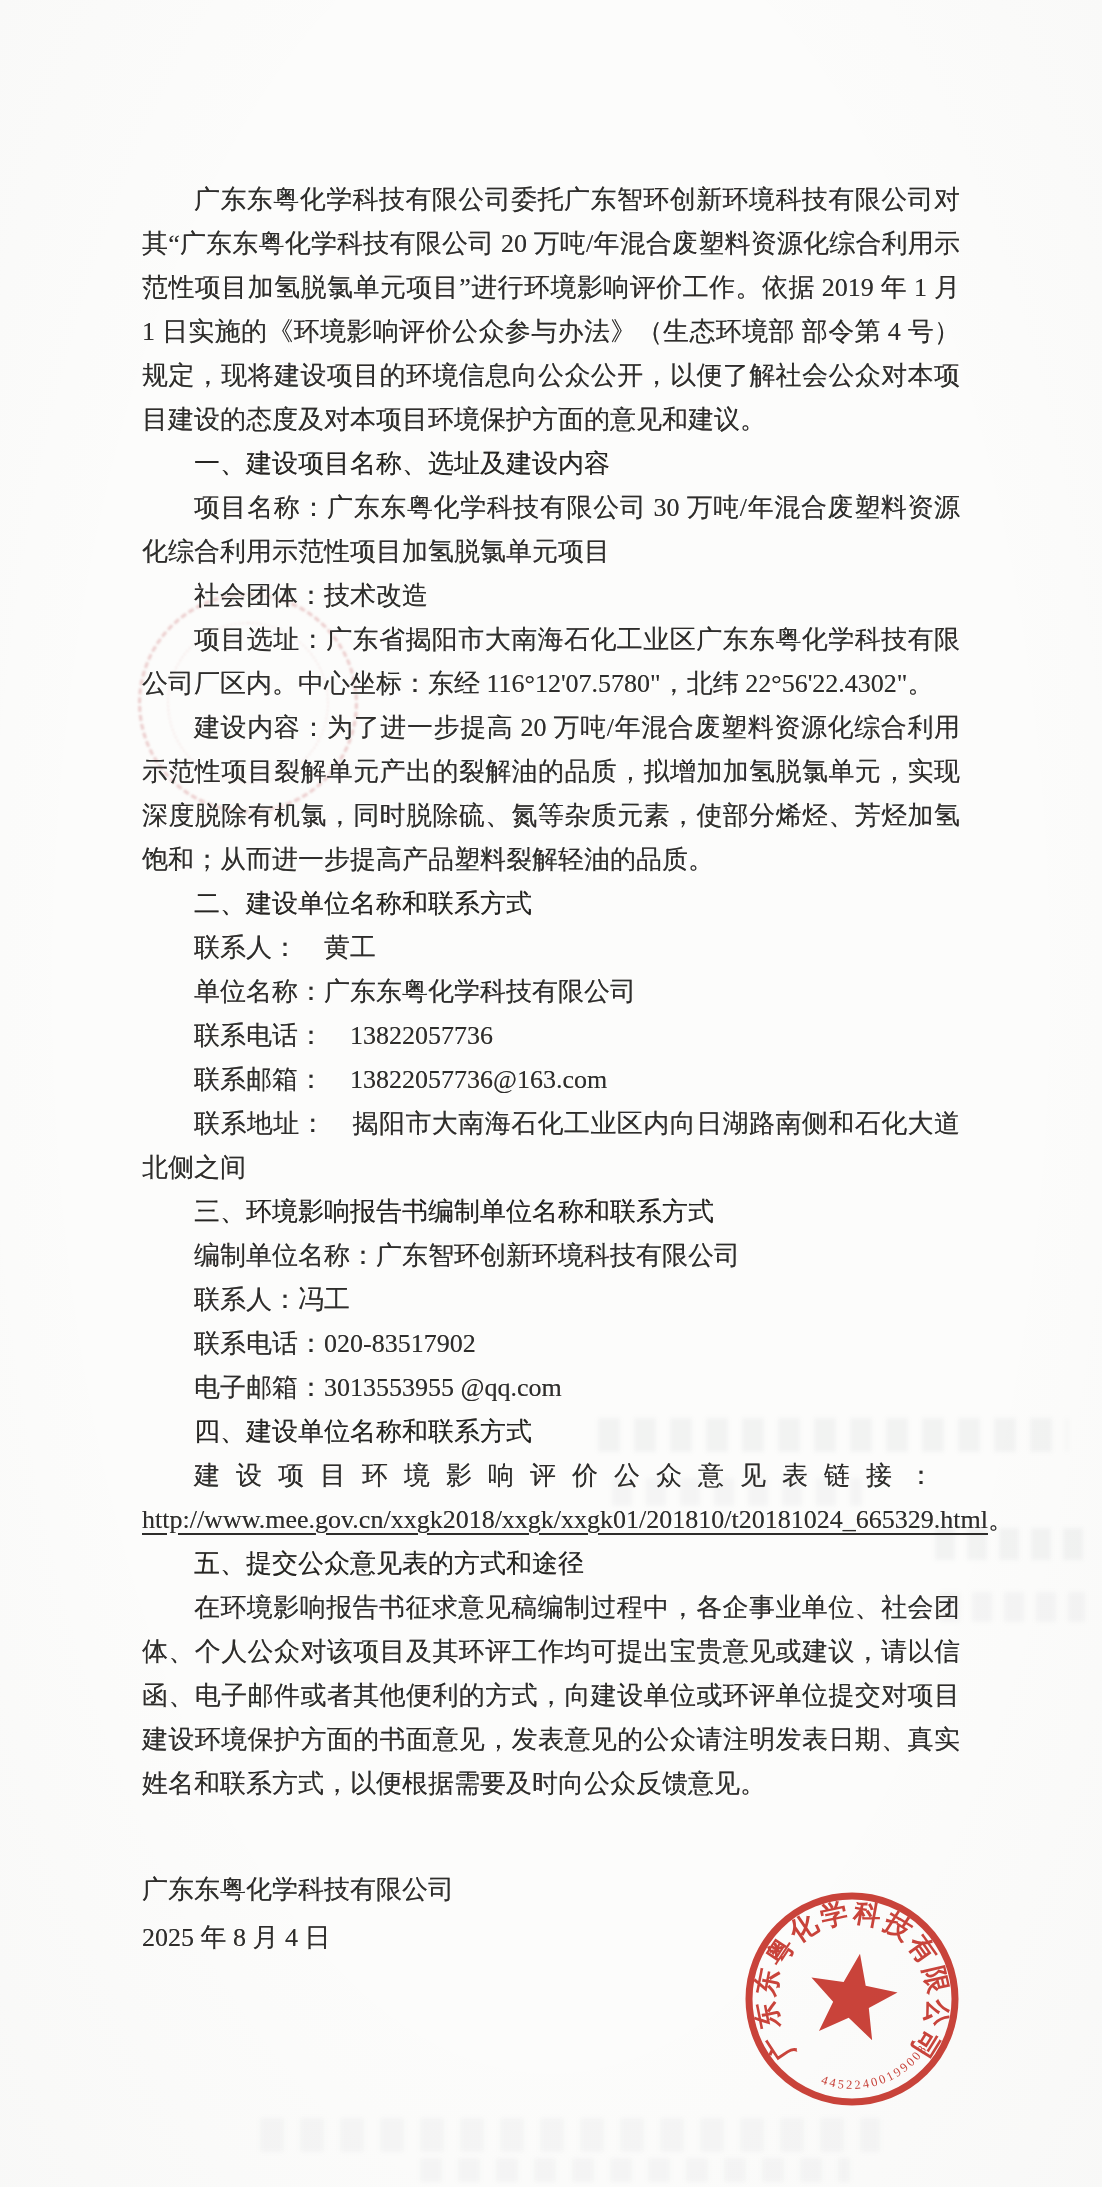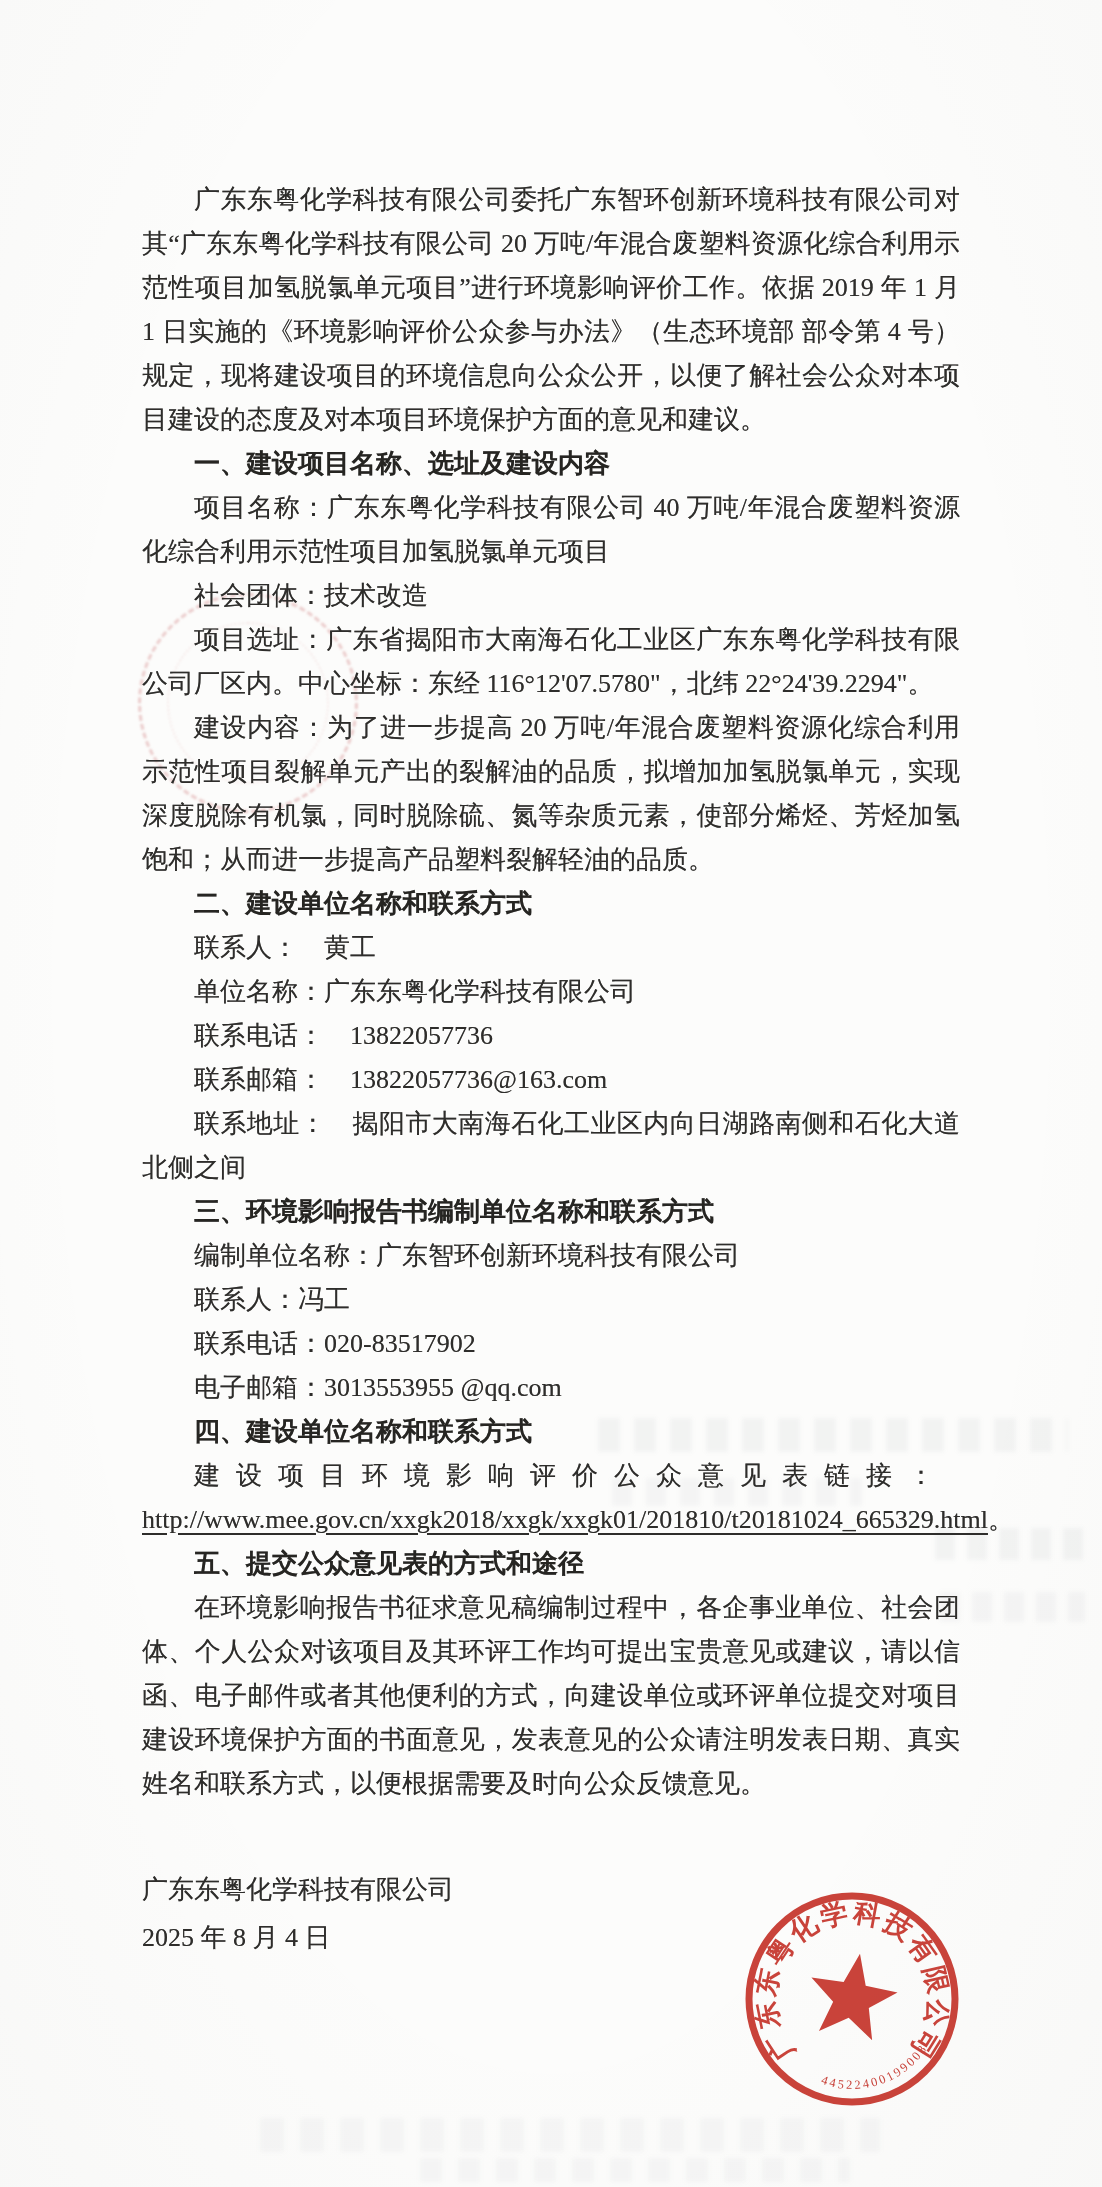--- a/index.html
+++ b/index.html
@@ -36,21 +36,21 @@
     text-align:justify;
   }
   .body-block p, .body-block h2{
     margin:0;padding:0;
     font-size:26px;
     font-weight:normal;
     text-indent:2em;
     text-align:justify;
     text-shadow:0 0 0.5px rgba(46,45,43,0.55);
   }
-  .body-block h2{font-weight:bold;color:#262522;}
+  .body-block h2{font-weight:normal;color:#262522;}
   .link-label{
     letter-spacing:16px;
     white-space:nowrap;
   }
   .url-line{
     text-indent:0 !important;
     font-size:27px;
     white-space:nowrap;
   }
   .url-line a{
@@ -130,23 +130,23 @@
   <div class="smudge s5"></div>
   <div class="smudge s6"></div>
 
   <div class="doc">
 
 
     <div class="body-block">
       <p>广东东粤化学科技有限公司委托广东智环创新环境科技有限公司对其“广东东粤化学科技有限公司 20 万吨/年混合废塑料资源化综合利用示范性项目加氢脱氯单元项目”进行环境影响评价工作。依据 2019 年 1 月 1 日实施的《环境影响评价公众参与办法》（生态环境部 部令第 4 号）规定，现将建设项目的环境信息向公众公开，以便了解社会公众对本项目建设的态度及对本项目环境保护方面的意见和建议。</p>
 
       <h2>一、建设项目名称、选址及建设内容</h2>
-      <p>项目名称：广东东粤化学科技有限公司 40 万吨/年混合废塑料资源化综合利用示范性项目加氢脱氯单元项目</p>
+      <p>项目名称：广东东粤化学科技有限公司 30 万吨/年混合废塑料资源化综合利用示范性项目加氢脱氯单元项目</p>
       <p>社会团体：技术改造</p>
-      <p>项目选址：广东省揭阳市大南海石化工业区广东东粤化学科技有限公司厂区内。中心坐标：东经 116°12'07.5780"，北纬 22°24'39.2294"。</p>
+      <p>项目选址：广东省揭阳市大南海石化工业区广东东粤化学科技有限公司厂区内。中心坐标：东经 116°12'07.5780"，北纬 22°56'22.4302"。</p>
       <p>建设内容：为了进一步提高 20 万吨/年混合废塑料资源化综合利用示范性项目裂解单元产出的裂解油的品质，拟增加加氢脱氯单元，实现深度脱除有机氯，同时脱除硫、氮等杂质元素，使部分烯烃、芳烃加氢饱和；从而进一步提高产品塑料裂解轻油的品质。</p>
 
       <h2>二、建设单位名称和联系方式</h2>
       <p>联系人：　黄工</p>
       <p>单位名称：广东东粤化学科技有限公司</p>
       <p>联系电话：　13822057736</p>
       <p>联系邮箱：　13822057736@163.com</p>
       <p>联系地址：　揭阳市大南海石化工业区内向日湖路南侧和石化大道北侧之间</p>
 
       <h2>三、环境影响报告书编制单位名称和联系方式</h2>

